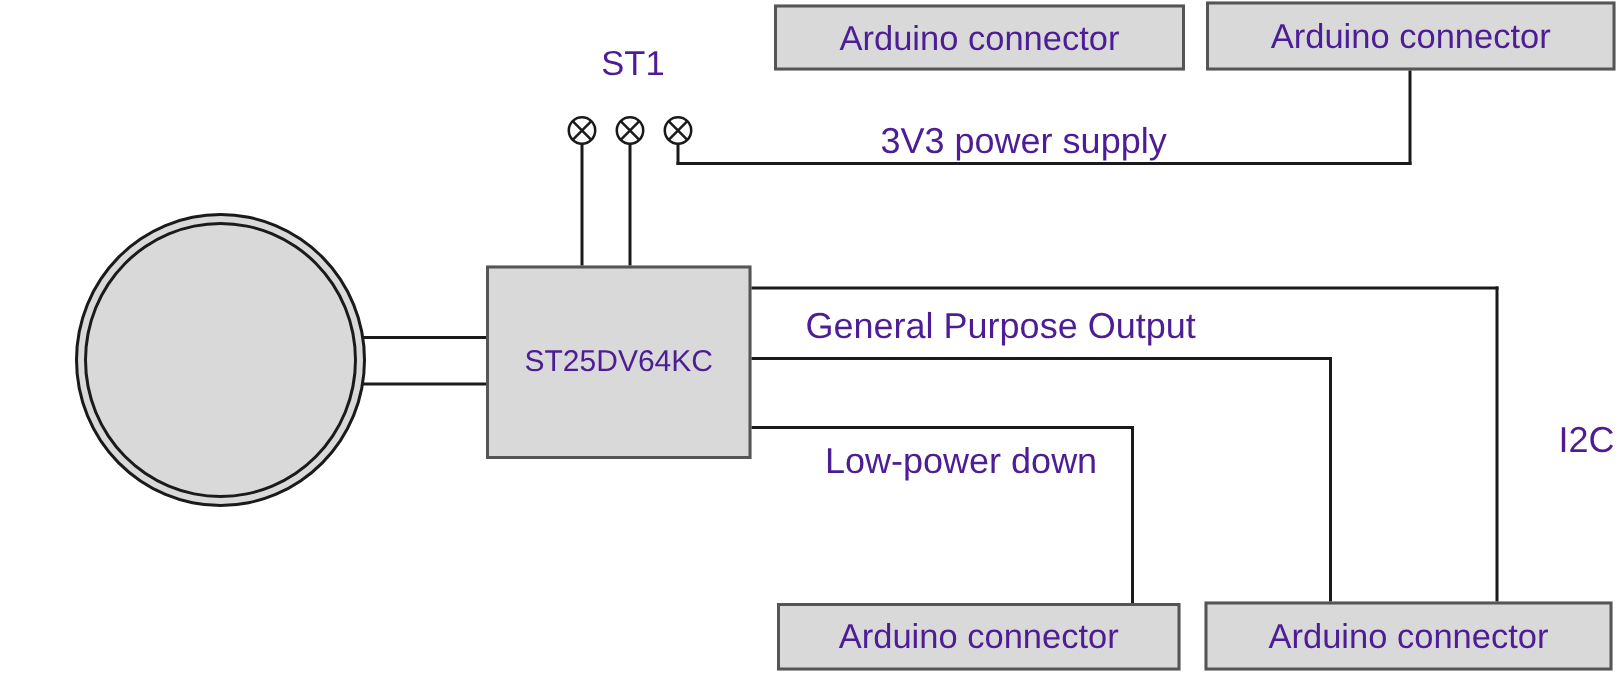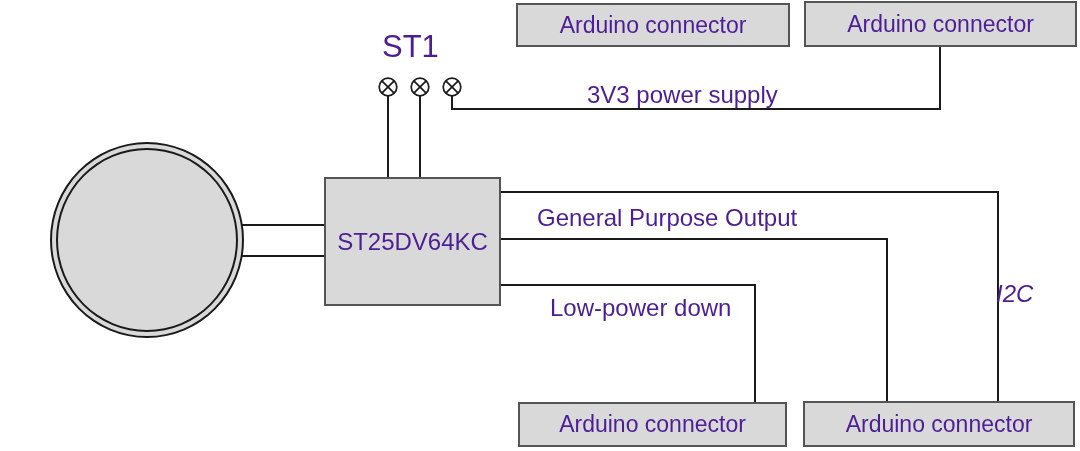--- a/index.html
+++ b/index.html
@@ -17,23 +17,23 @@
     position: absolute;
     background: #d9d9d9;
     border: 2px solid #555555;
     box-sizing: border-box;
     display: flex;
     align-items: center;
     justify-content: center;
     font-size: 23px;
     white-space: nowrap;
   }
-  .chip-box { font-size: 24px; justify-content: center; }
+  .chip-box { font-size: 20px; justify-content: center; }
   .label { position: absolute; white-space: nowrap; font-size: 24px; line-height: 1.1; }
-  .st1-label { font-size: 31px; width: 80px; }
+  .st1-label { font-size: 23px; width: 80px; text-align: center; }
   .antenna {
     position: absolute;
     left: 50px; top: 142px;
     width: 190px; height: 192px;
     border: 2px solid #1a1a1a;
     border-radius: 50%;
     background: #d9d9d9;
   }
   .antenna-inner {
     position: absolute;
@@ -111,15 +111,15 @@
 
 
   <div class="label st1-label" style="left:382px; top:30px;">ST1</div>
 
   <div class="label" style="left:587px; top:82px;">3V3 power supply</div>
 
   <div class="label" style="left:550px; top:295px;">Low-power down</div>
 
   <div class="label" style="left:537px; top:205px;">General Purpose Output</div>
 
-  <div class="label" style="left:996px; top:281px;font-style:italic;">I2C</div>
+  <div class="label" style="left:1039px; top:281px;">I2C</div>
 
 </div>
 
 </body></html>

